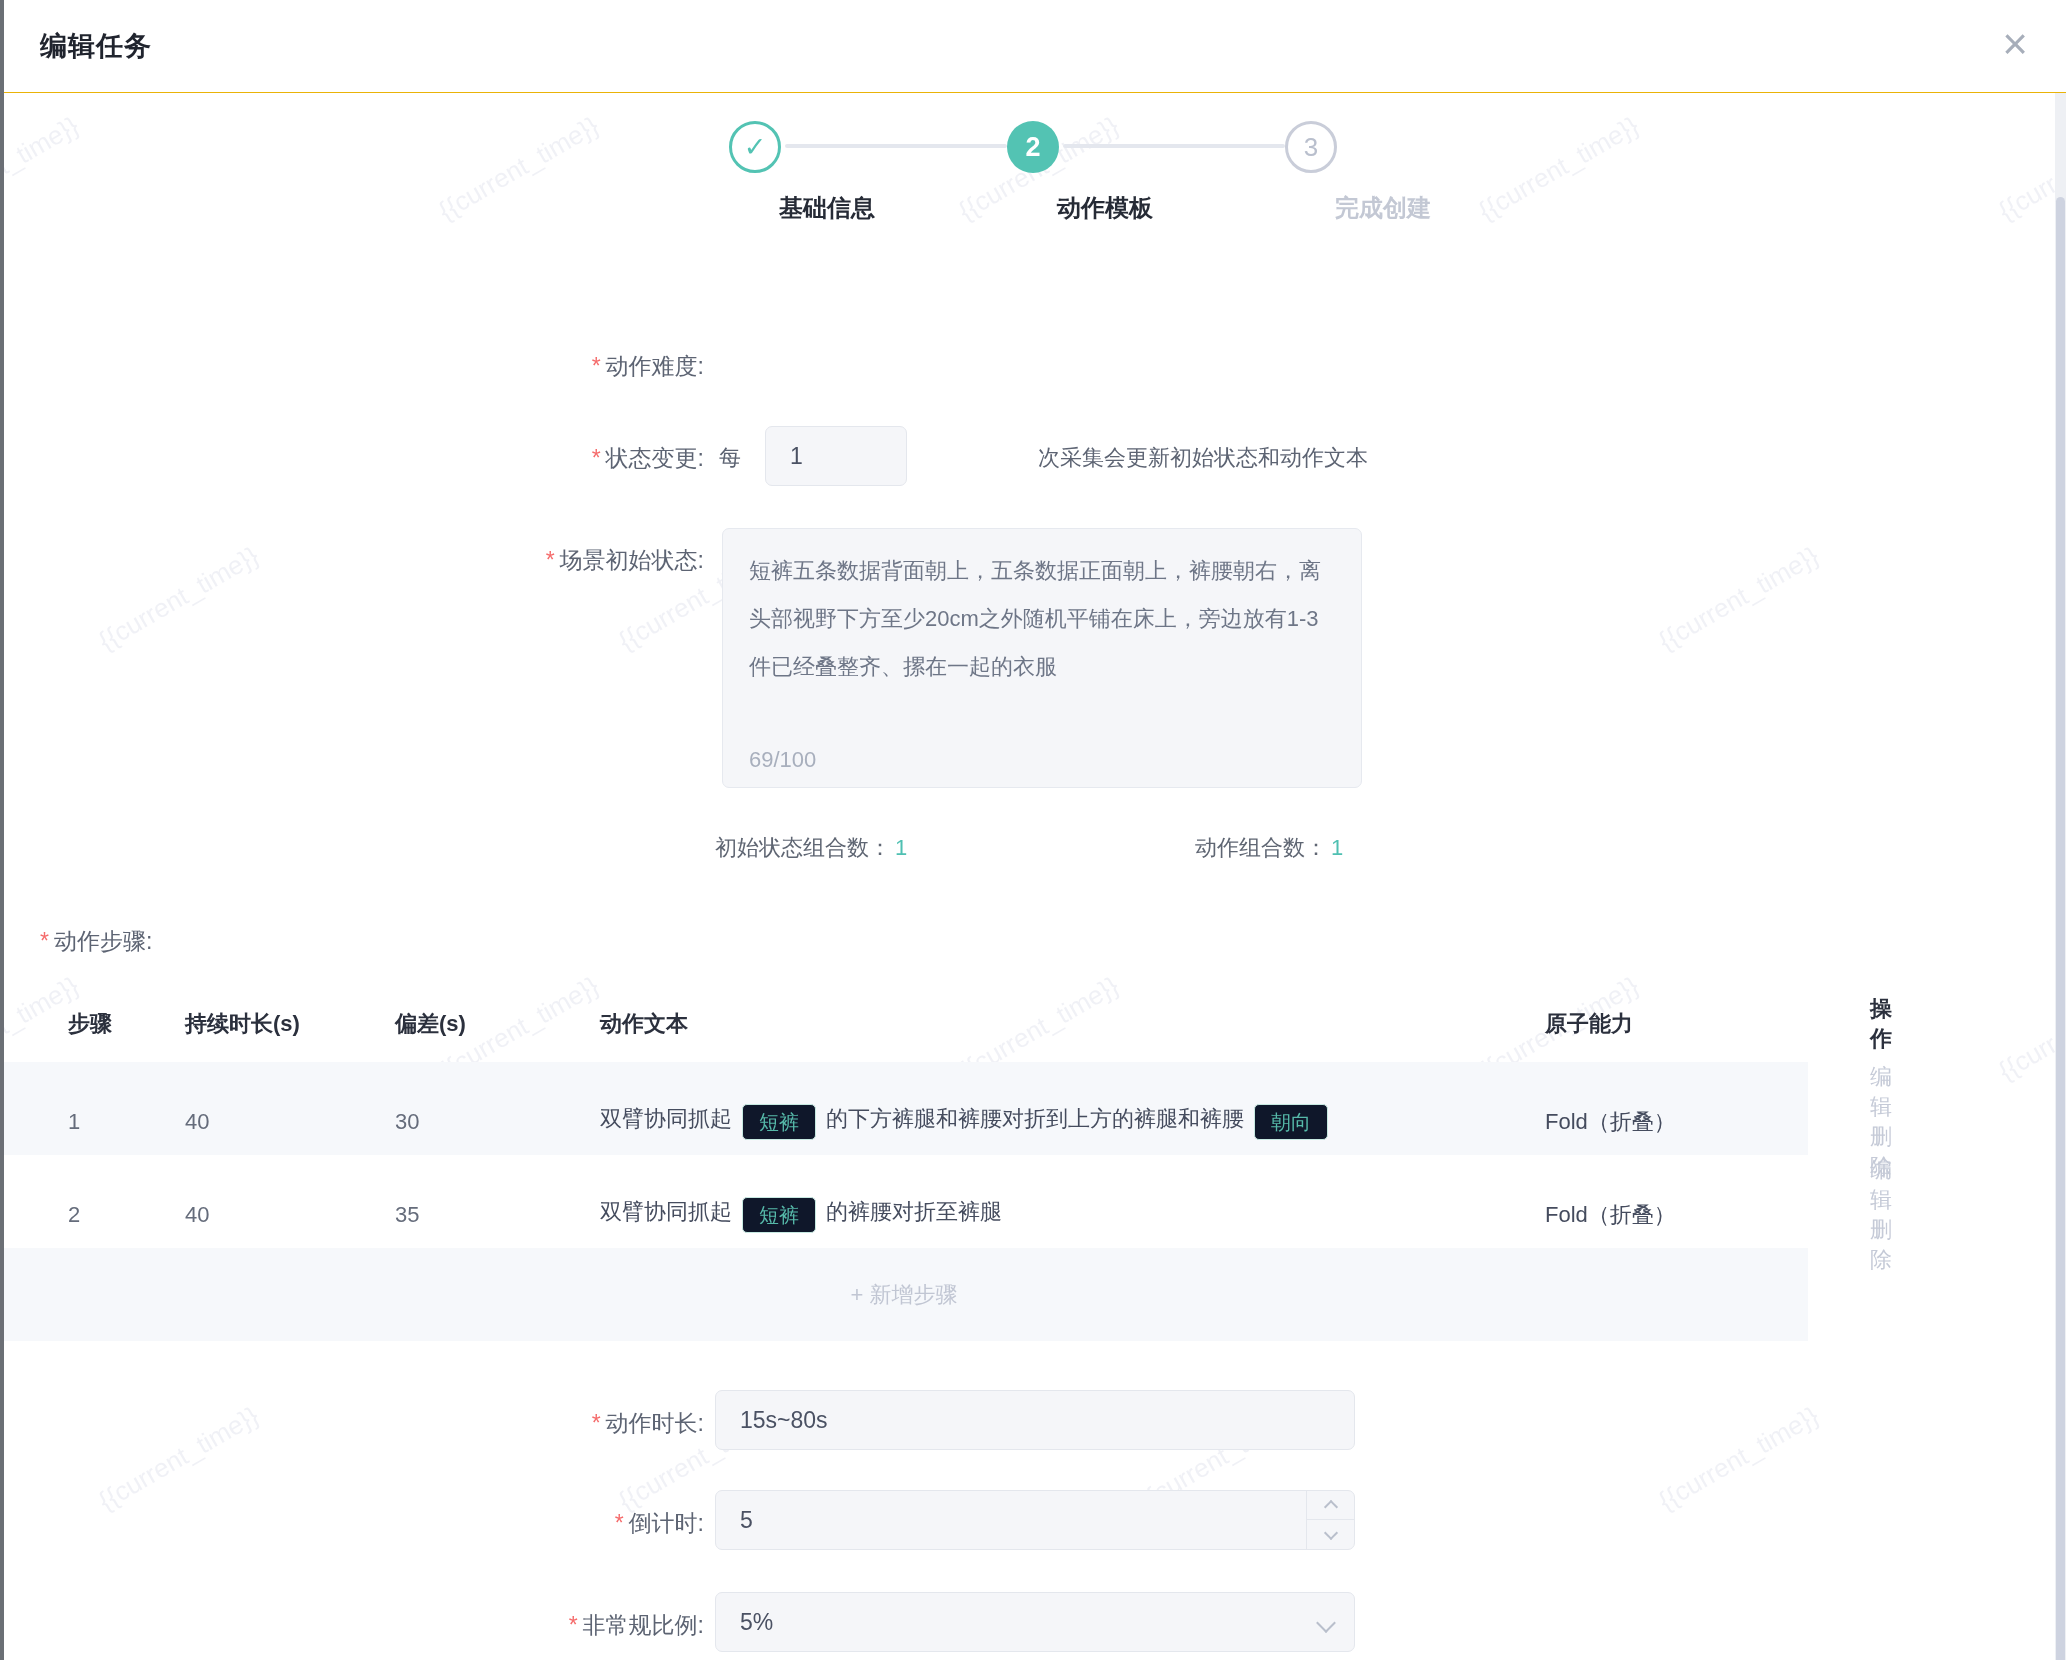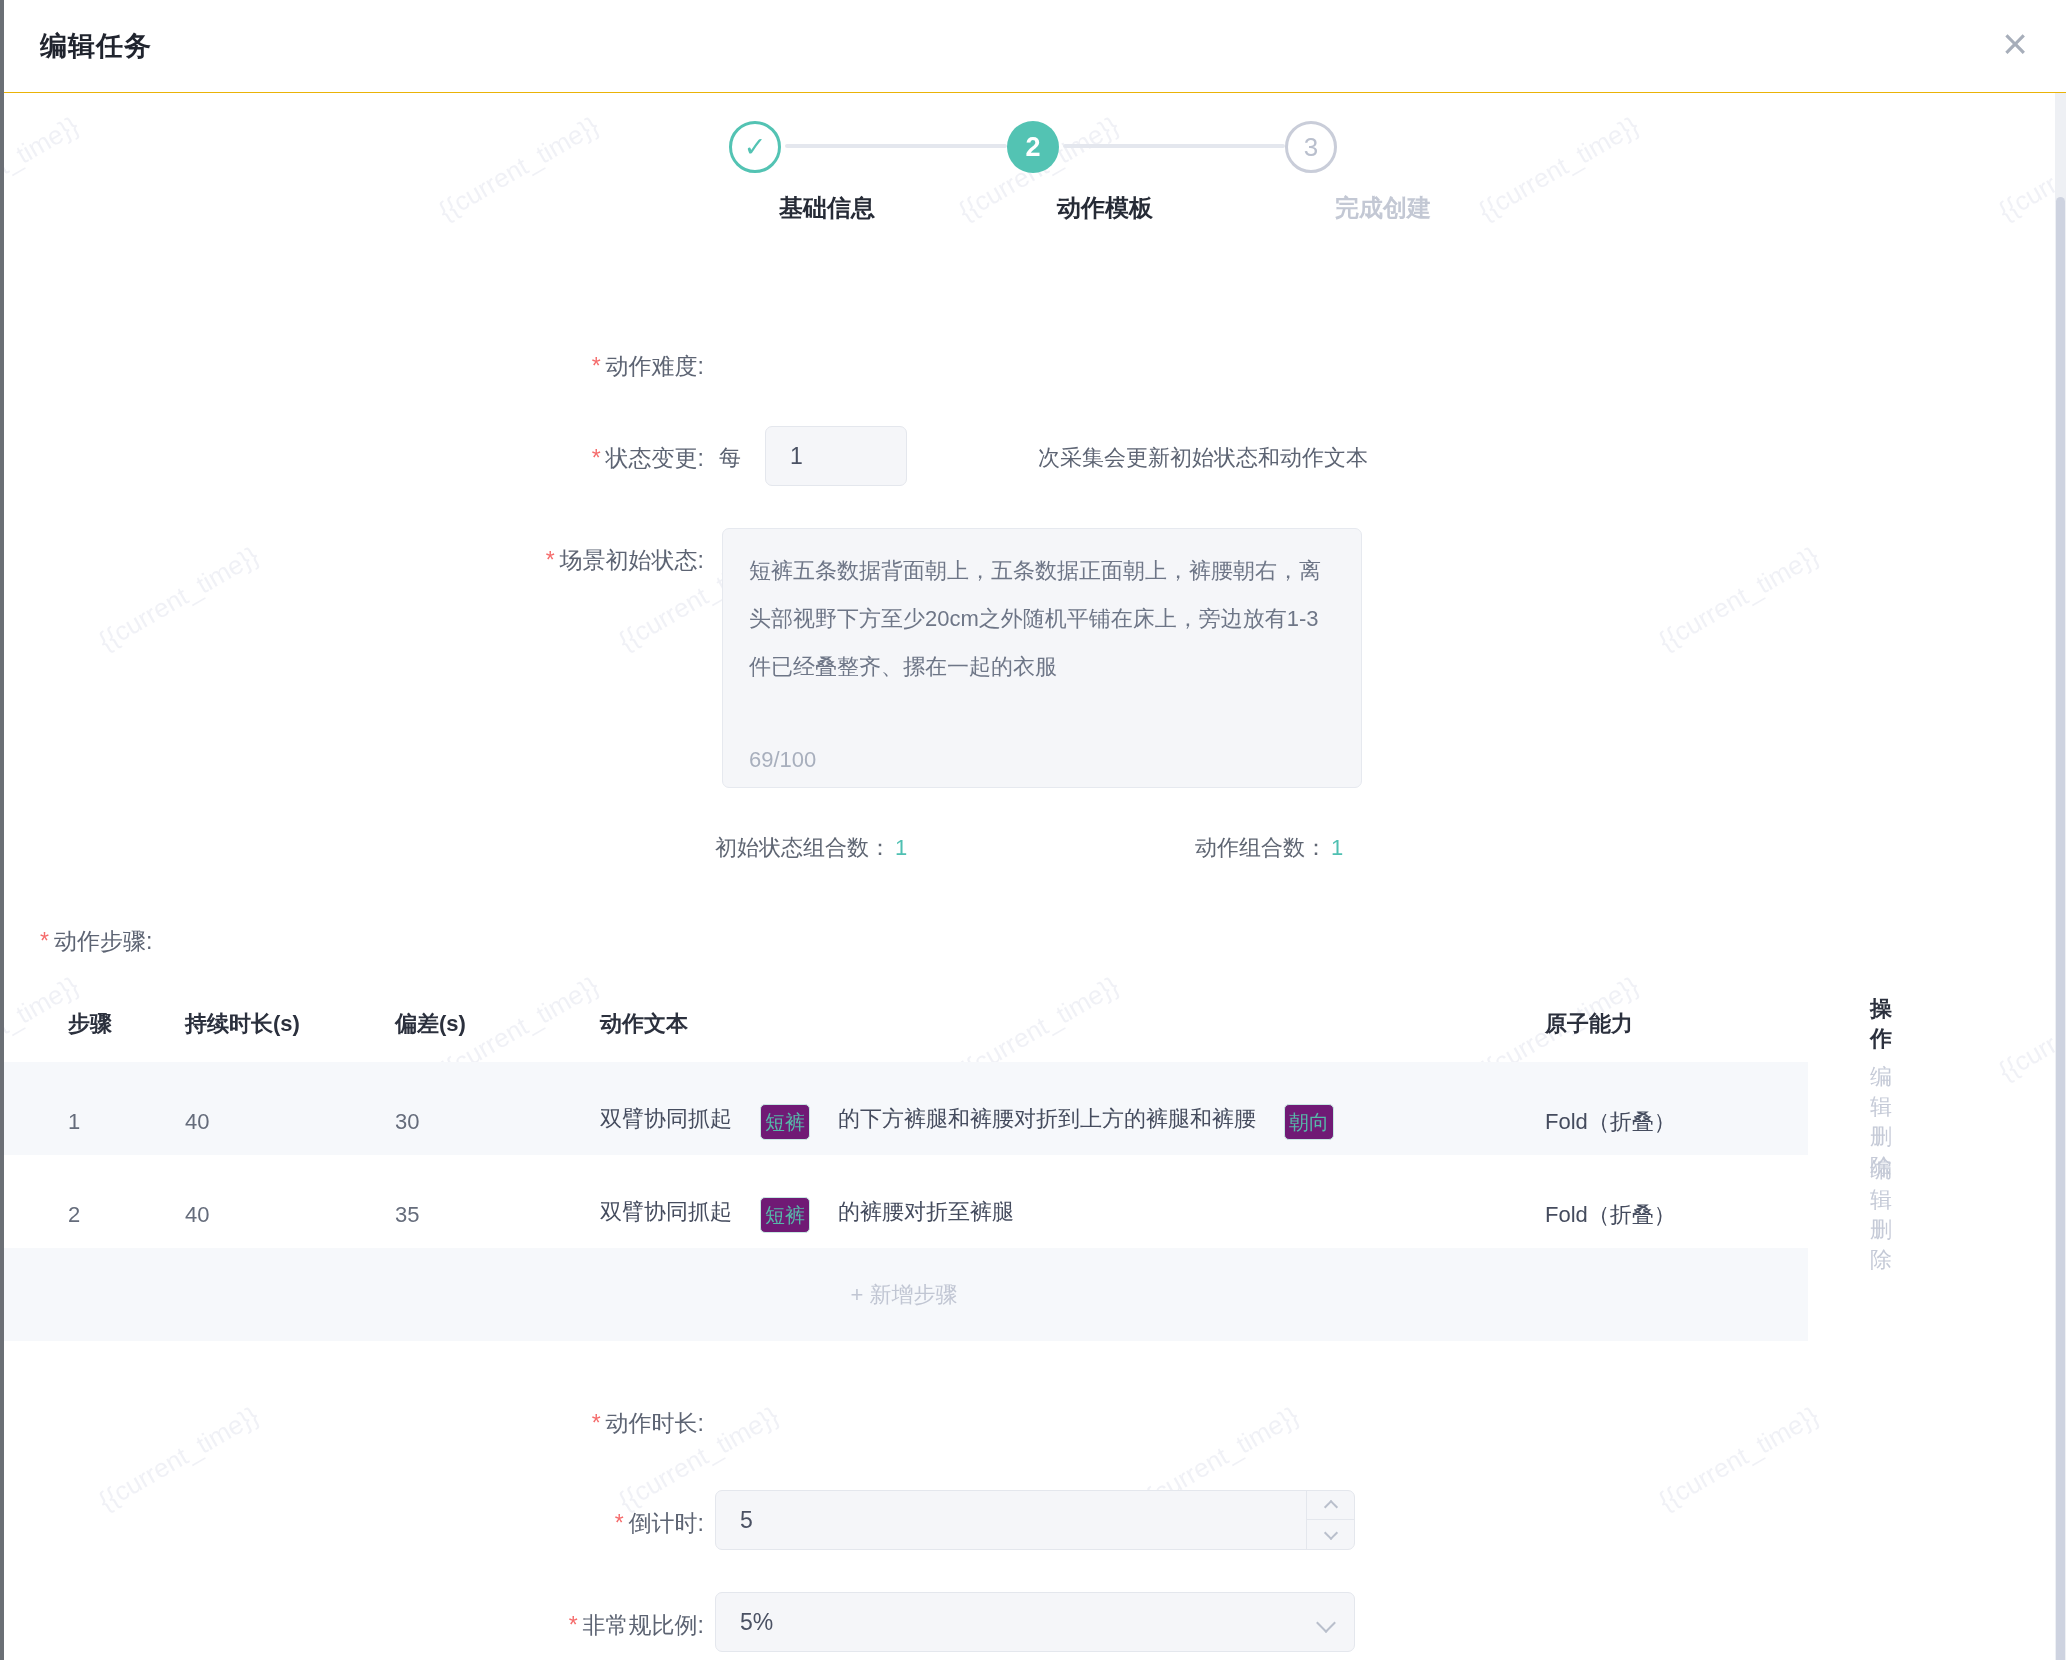--- a/index.html
+++ b/index.html
@@ -68,21 +68,21 @@
   
   .steps-title{position:absolute;left:36px;top:833px;font-size:23px;color:#5d6473;}
   .s-table{position:absolute;left:-4px;top:892px;width:1808px;}
   .trow{display:grid;grid-template-columns:117px 210px 205px 945px 325px 1fr;
     padding-left:68px;align-items:center;box-sizing:border-box;}
   .thead{height:77px;font-size:22px;font-weight:700;color:#2b303d;}
   .tdata{height:93px;font-size:22px;color:#656c7b;}
   .tdata:nth-child(odd){background:#f6f8fb;}
   .tdata .acttext{color:#454c5e;display:flex;flex-wrap:nowrap;white-space:nowrap;}
   .tdata .ability{color:#454c5e;}
-  .tag{display:inline-block;margin:0 28px;padding:4px 4px;border-radius:5px;background:#701a75;
+  .tag{display:inline-block;margin:0 10px;padding:4px 16px;border-radius:5px;background:#0f172a;
     border:1px solid #c6e9e1;color:#56b9a9;font-size:20px;line-height:26px;}
   .ops span{color:#c5cad7;margin-right:30px;cursor:default;}
   .add-row{height:93px;background:#f6f8fb;display:flex;align-items:center;justify-content:center;
     font-size:22px;color:#c1c6d3;cursor:default;}
 
   
   .num-wrap{position:absolute;left:711px;top:1397px;width:640px;height:60px;}
   .num-wrap .tbox{left:0;top:0;width:640px;height:60px;position:absolute;}
   .spin{position:absolute;right:1px;top:1px;width:48px;height:58px;border-left:1px solid #e4e7ed;box-sizing:border-box;}
   .spin .half{position:absolute;left:0;width:100%;height:29px;display:flex;align-items:center;justify-content:center;cursor:pointer;}
@@ -204,20 +204,21 @@
           <span class="ability">Fold（折叠）</span>
           <span class="ops"><span>编辑</span><span>删除</span></span>
         </div>
       </div>
     <div class="add-row">+ 新增步骤</div>
   </div>
 
   <div class="f-label" style="top:1315px;">
     <span class="req">*</span><span>动作时长:</span>
   </div>
+  <input class="tbox" style="left: 711px; top: 1297px; width: 640px; height: 60px;" readonly="" value="15s~80s">
 
   <div class="f-label" style="top:1415px;">
     <span class="req">*</span><span>倒计时:</span>
   </div>
   <div class="num-wrap">
     <input class="tbox" readonly="" value="5" style="">
     <div class="spin">
       <div class="half up">
           <span class="chev up"></span>
         </div>

